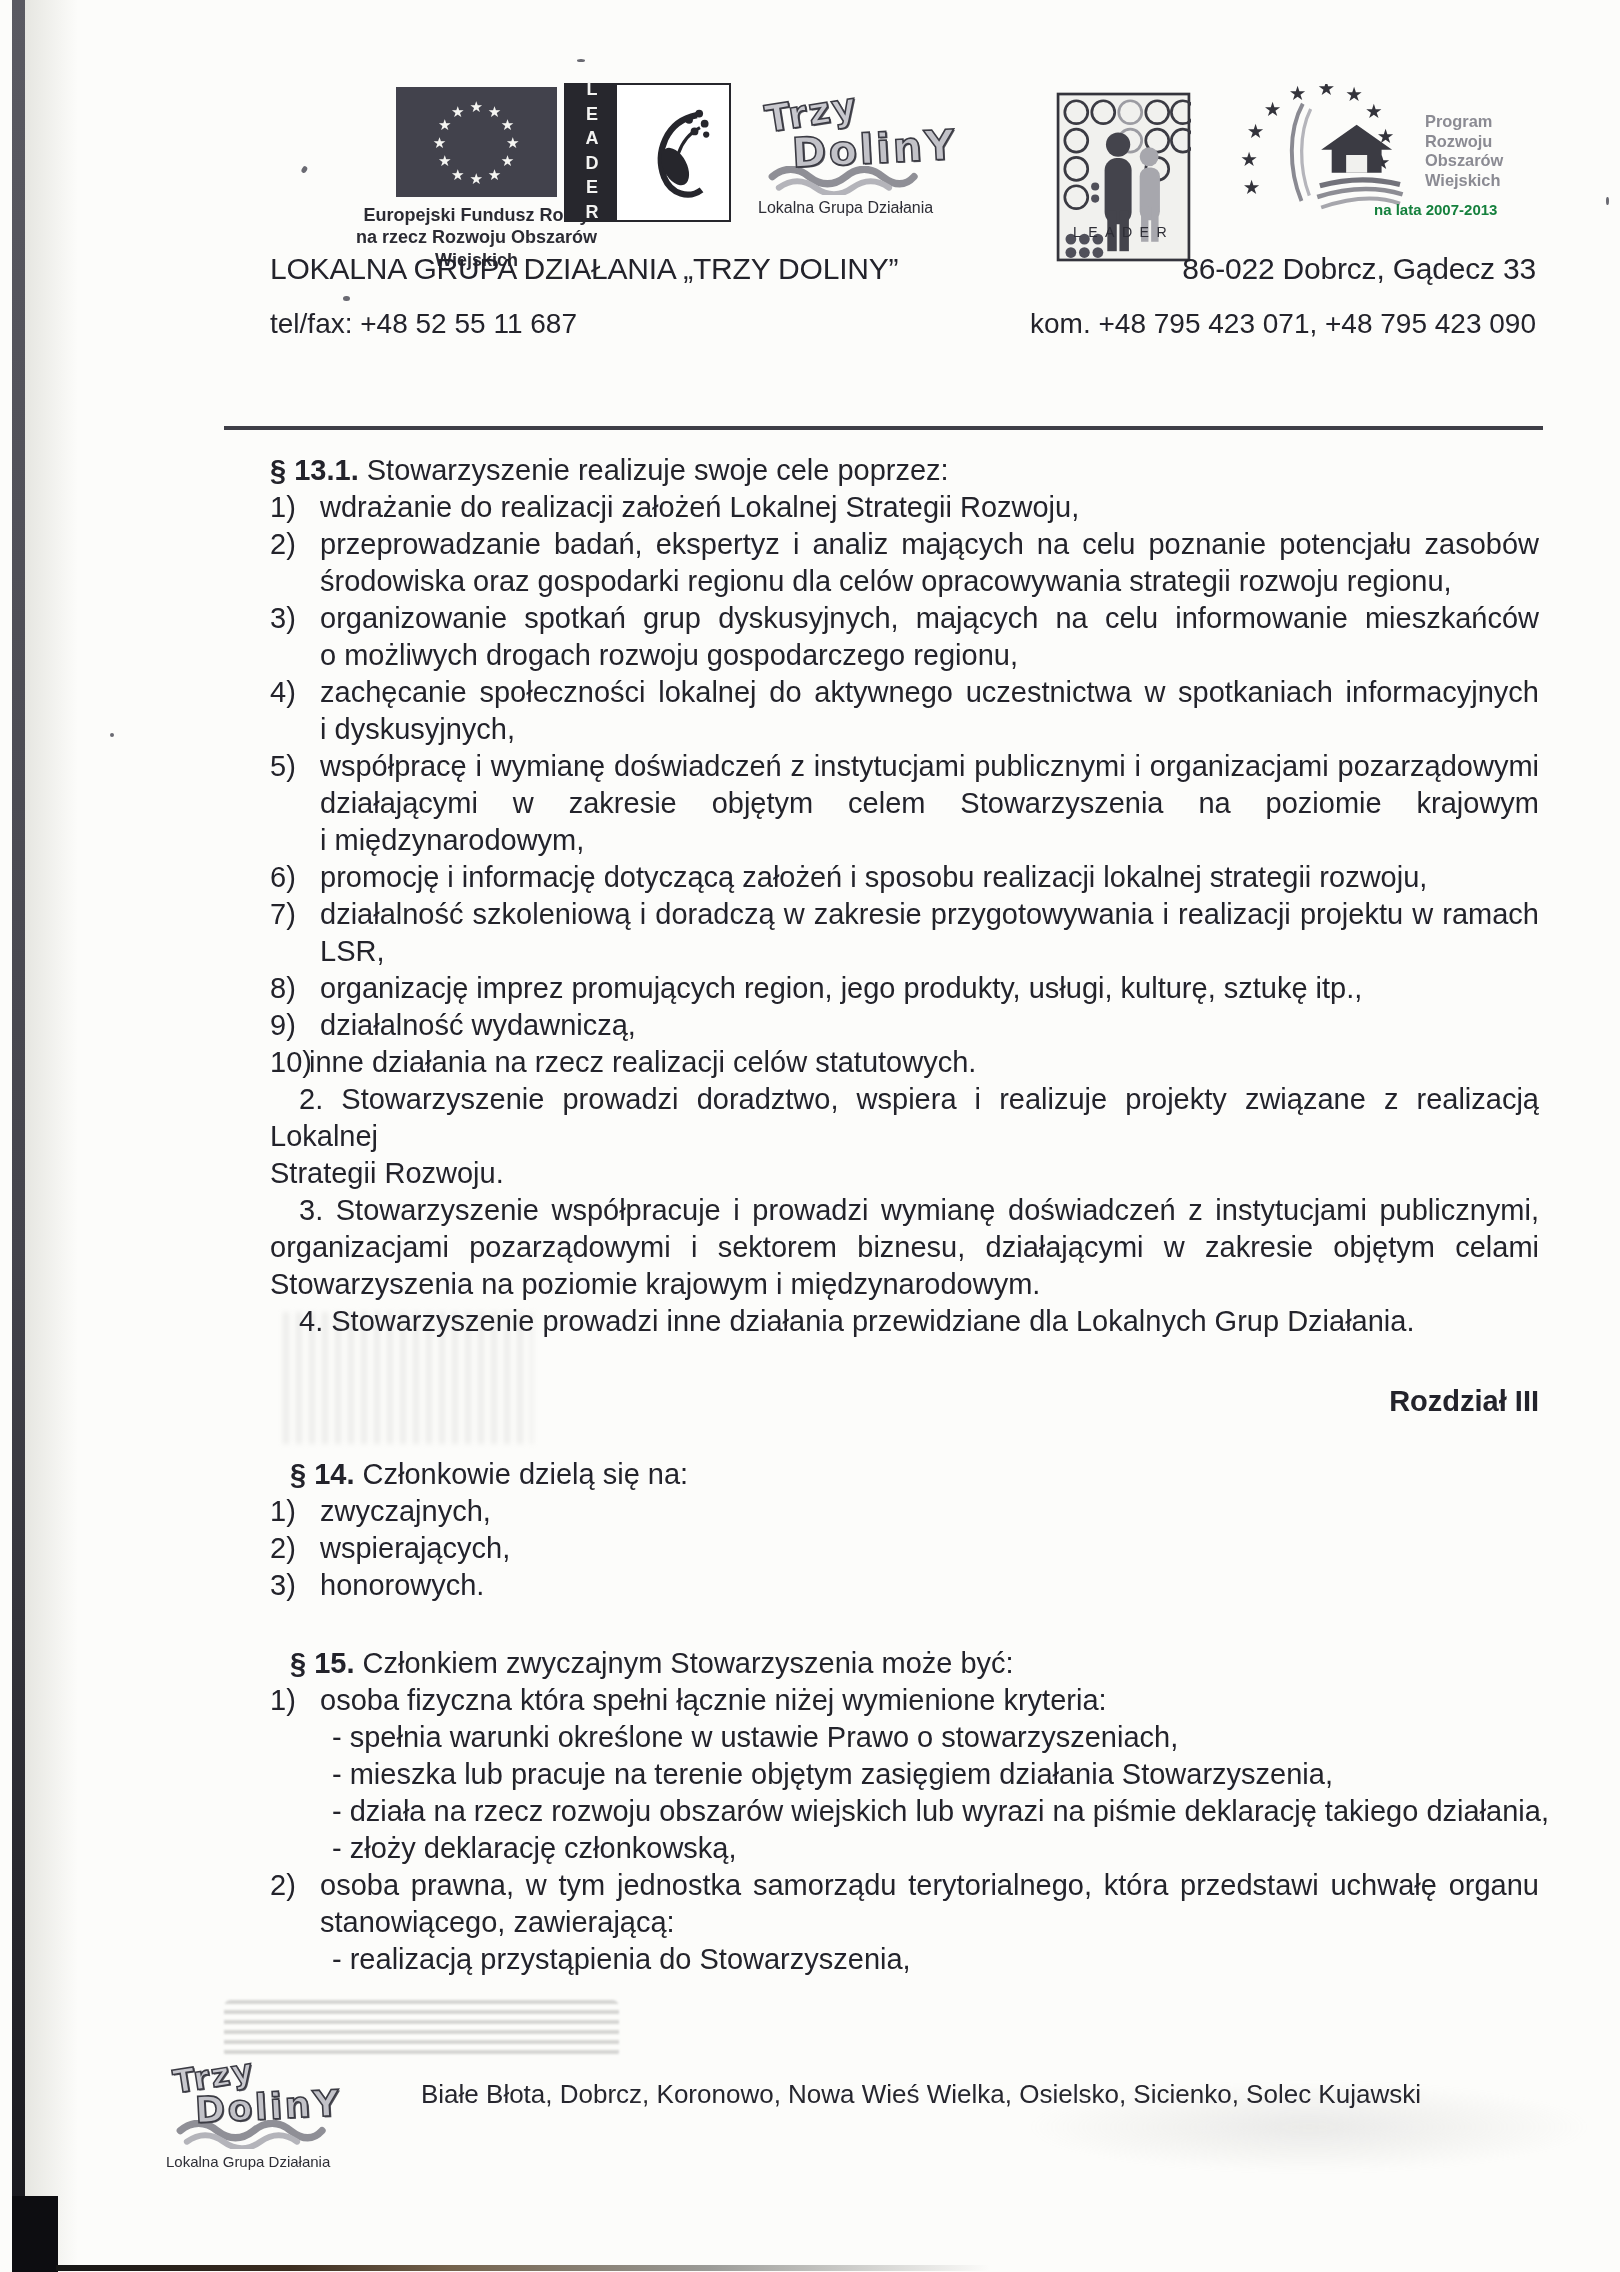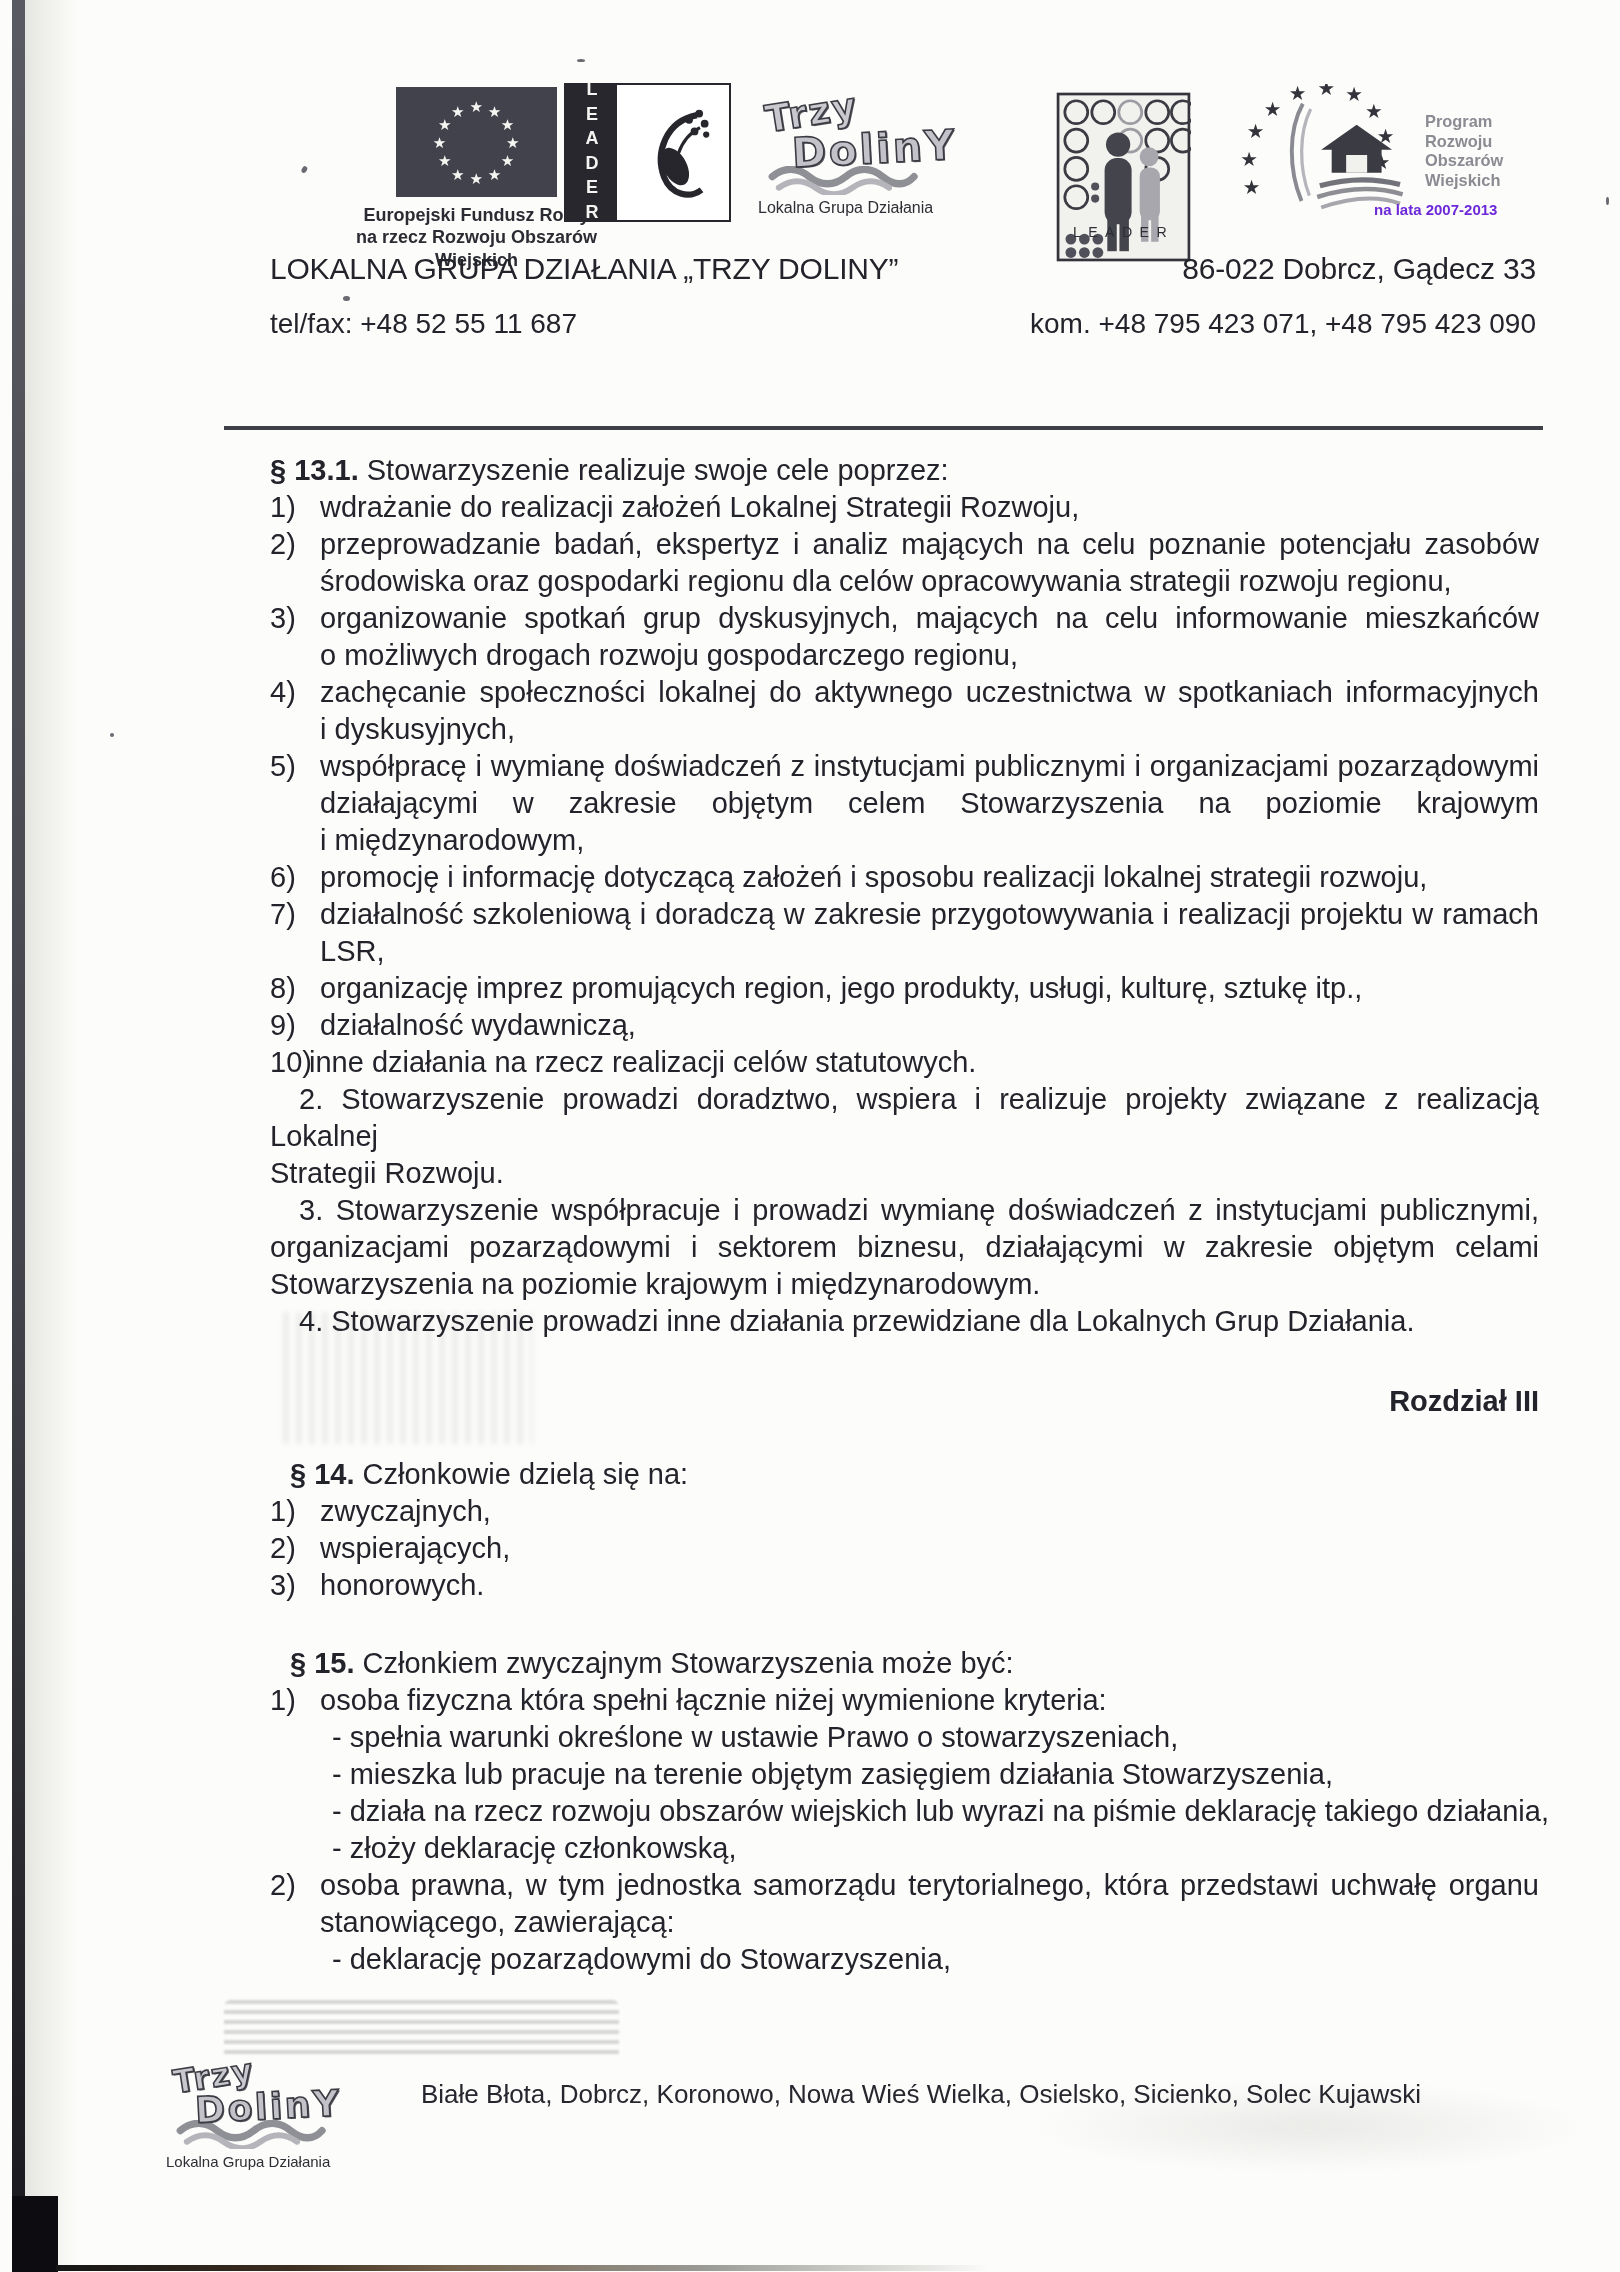--- a/index.html
+++ b/index.html
@@ -41,21 +41,21 @@
     -webkit-text-stroke:1.6px #3b3b43;text-shadow:1.3px 1.3px 0 #55555d;transform:rotate(-9deg);
     letter-spacing:2px;margin-left:6.6px;width:max-content;}
   .td-t2{font-family:"DejaVu Sans",sans-serif;font-weight:bold;font-size:41px;color:#c2c2c8;
     -webkit-text-stroke:1.6px #3b3b43;text-shadow:1.3px 1.3px 0 #55555d;transform:rotate(-3deg);
     margin:-9.2px 0 0 34px;letter-spacing:2.6px;width:max-content;}
   .td-wave{margin:-6.6px 0 0 9.2px;}
   .td-cap{font-weight:normal;font-size:16px;color:#2e2e36;margin-top:1.3px;}
   .logo-circles{position:absolute;left:1056px;top:92px;}
   .logo-prow{position:absolute;left:1224px;top:84px;display:flex;}
   .prow-text{margin:28px 0 0 4px;font-weight:bold;font-size:16.4px;line-height:1.2;color:#8b8b93;}
-  .prow-years{margin-top:10.5px;margin-left:-51px;font-size:15px;font-weight:bold;color:#6d28d9;white-space:nowrap;}
+  .prow-years{margin-top:10.5px;margin-left:-51px;font-size:15px;font-weight:bold;color:#15803d;white-space:nowrap;}
   
   .hrow{position:absolute;left:270px;width:1266px;display:flex;justify-content:space-between;}
   .hrow-1{top:252px;font-weight:normal;font-size:30px;letter-spacing:-0.2px;}
   .hrow-2{top:308px;font-size:28px;}
   .hrow-3{top:364px;font-size:28px;}
   .website{border-bottom:2.6px solid #2b2b31;padding-bottom:3.3px;position:relative;top:8px;}
   .rule{position:absolute;left:224px;top:426px;width:1319px;height:4px;background:#3f3f47;}
   
   .doc{position:absolute;left:270px;top:452px;width:1269px;font-size:29px;line-height:37px;}
   .line{min-height:37px;}
@@ -343,21 +343,21 @@
       </div>
       <div class="line dash">- spełnia warunki określone w ustawie Prawo o stowarzyszeniach,</div>
       <div class="line dash">- mieszka lub pracuje na terenie objętym zasięgiem działania Stowarzyszenia,</div>
       <div class="line dash">- działa na rzecz rozwoju obszarów wiejskich lub wyrazi na piśmie deklarację takiego działania,</div>
       <div class="line dash">- złoży deklarację członkowską,</div>
       <div class="item">
         <span class="num">2)</span>
         <div class="line j">osoba prawna, w tym jednostka samorządu terytorialnego, która przedstawi uchwałę organu</div>
         <div class="line l">stanowiącego, zawierającą:</div>
       </div>
-      <div class="line dash">- deklarację pozarządowymi do Stowarzyszenia,</div>
+      <div class="line dash">- realizacją przystąpienia do Stowarzyszenia,</div>
     </div>
   </div>
 
   <div class="tdlogo tdlogo-footer">
     <div class="td-t1">Trzy</div>
     <div class="td-t2">DolinY</div>
     <svg class="td-wave" width="151" height="29" viewBox="0 0 230 44">
       <path d="M8,16 Q36,-6 64,16 T120,16 T176,16 T224,16" stroke="#8f8f96" stroke-width="11" fill="none" stroke-linecap="round"></path>
       <path d="M18,33 Q46,13 74,33 T130,33 T186,33" stroke="#b4b4ba" stroke-width="9" fill="none" stroke-linecap="round"></path>
     </svg>

